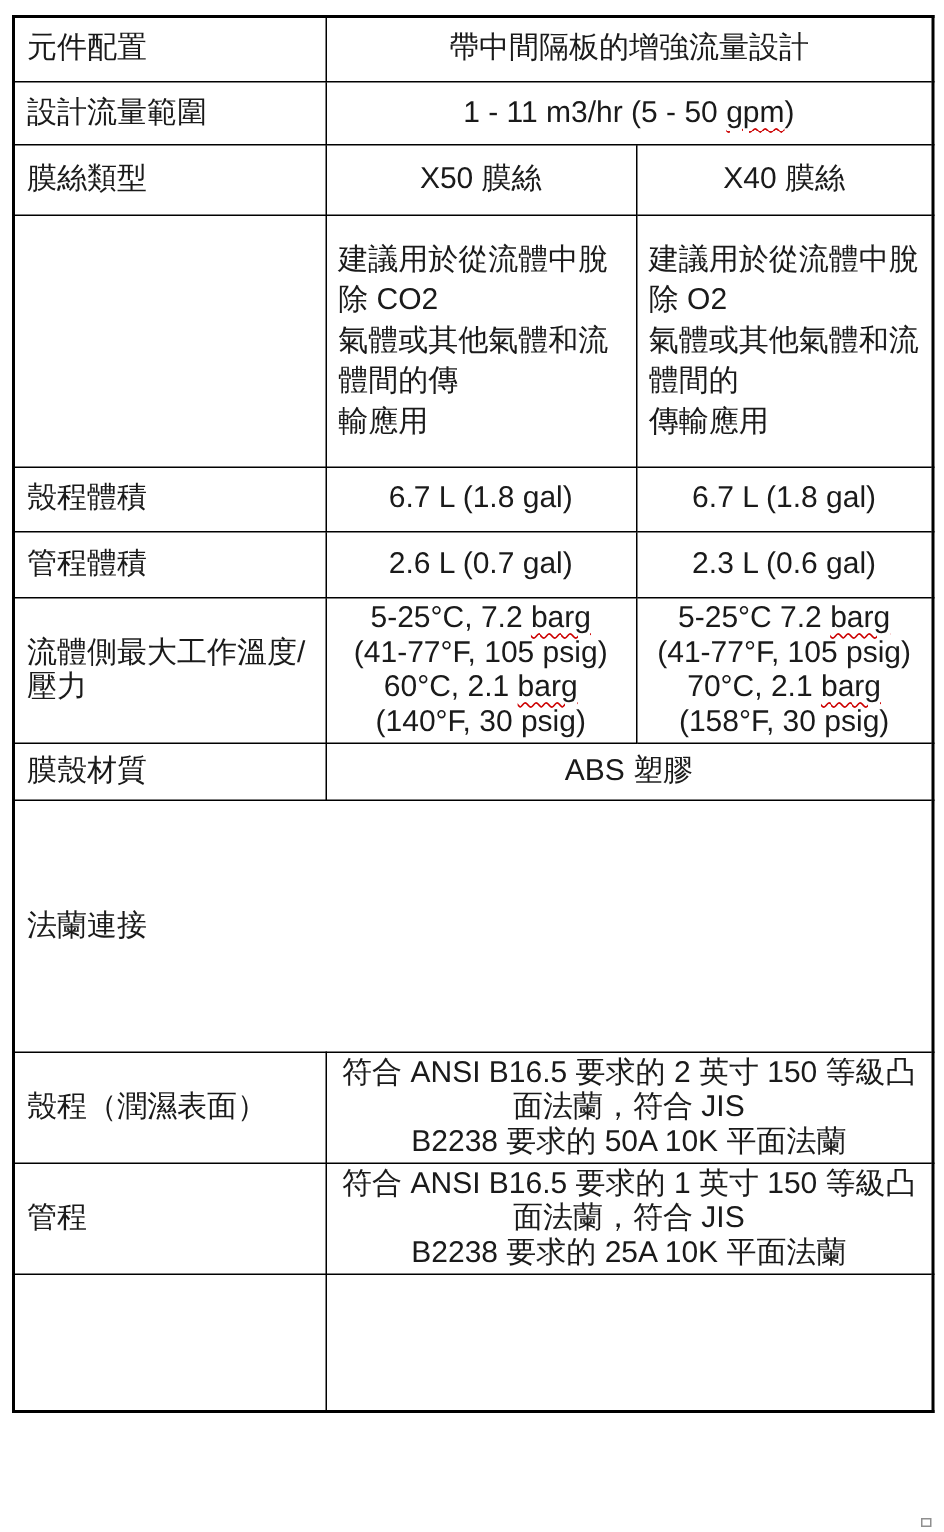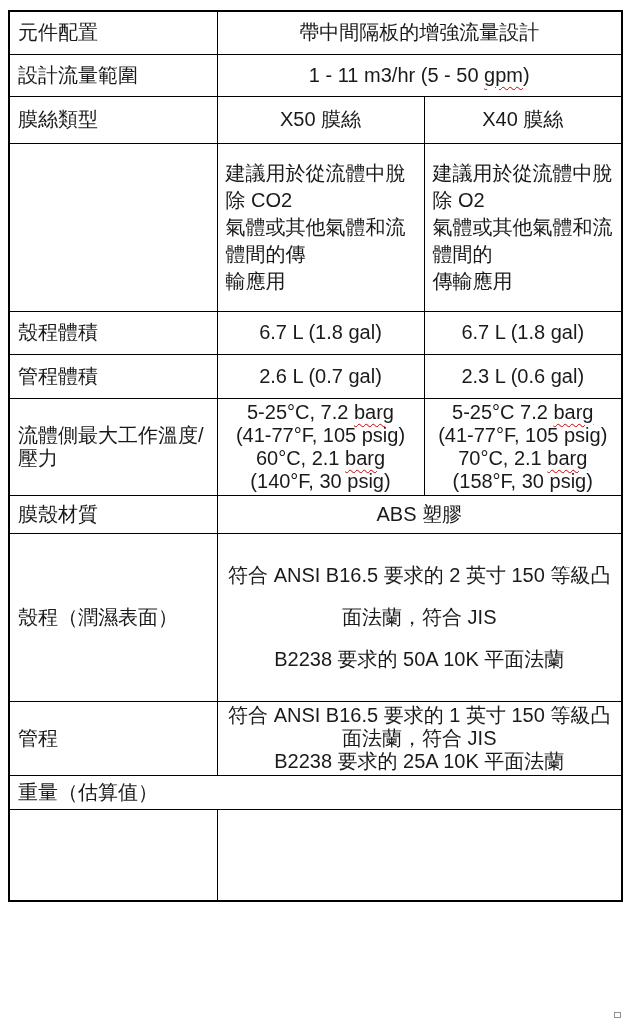--- a/index.html
+++ b/index.html
@@ -177,40 +177,40 @@
         </tr>
         <tr>
           <td>
             <div class="line"><span>膜殼材質</span></div>
           </td>
           <td colspan="2">
             <div class="line"><span>ABS 塑膠</span></div>
           </td>
         </tr>
         <tr>
+          <td colspan="3">
+            <div class="line"><span>法蘭連接</span></div>
+          </td>
+        </tr>
+        <tr>
           <td>
             <div class="line"><span>殼程（潤濕表面）</span></div>
           </td>
           <td colspan="2">
             <div class="line"><span>符合 ANSI B16.5 要求的 2 英寸 150 等級凸面法蘭，符合 JIS</span></div>
             <div class="line"><span>B2238 要求的 50A 10K 平面法蘭</span></div>
           </td>
         </tr>
         <tr>
           <td>
             <div class="line"><span>管程</span></div>
           </td>
           <td colspan="2">
             <div class="line"><span>符合 ANSI B16.5 要求的 1 英寸 150 等級凸面法蘭，符合 JIS</span></div>
             <div class="line"><span>B2238 要求的 25A 10K 平面法蘭</span></div>
-          </td>
-        </tr>
-        <tr>
-          <td colspan="3">
-            <div class="line"><span>重量（估算值）</span></div>
           </td>
         </tr>
         <tr>
           <td></td>
           <td colspan="2"></td>
         </tr>
       </tbody>
   </table>
   <div class="resize-handle"></div>
 </div>

